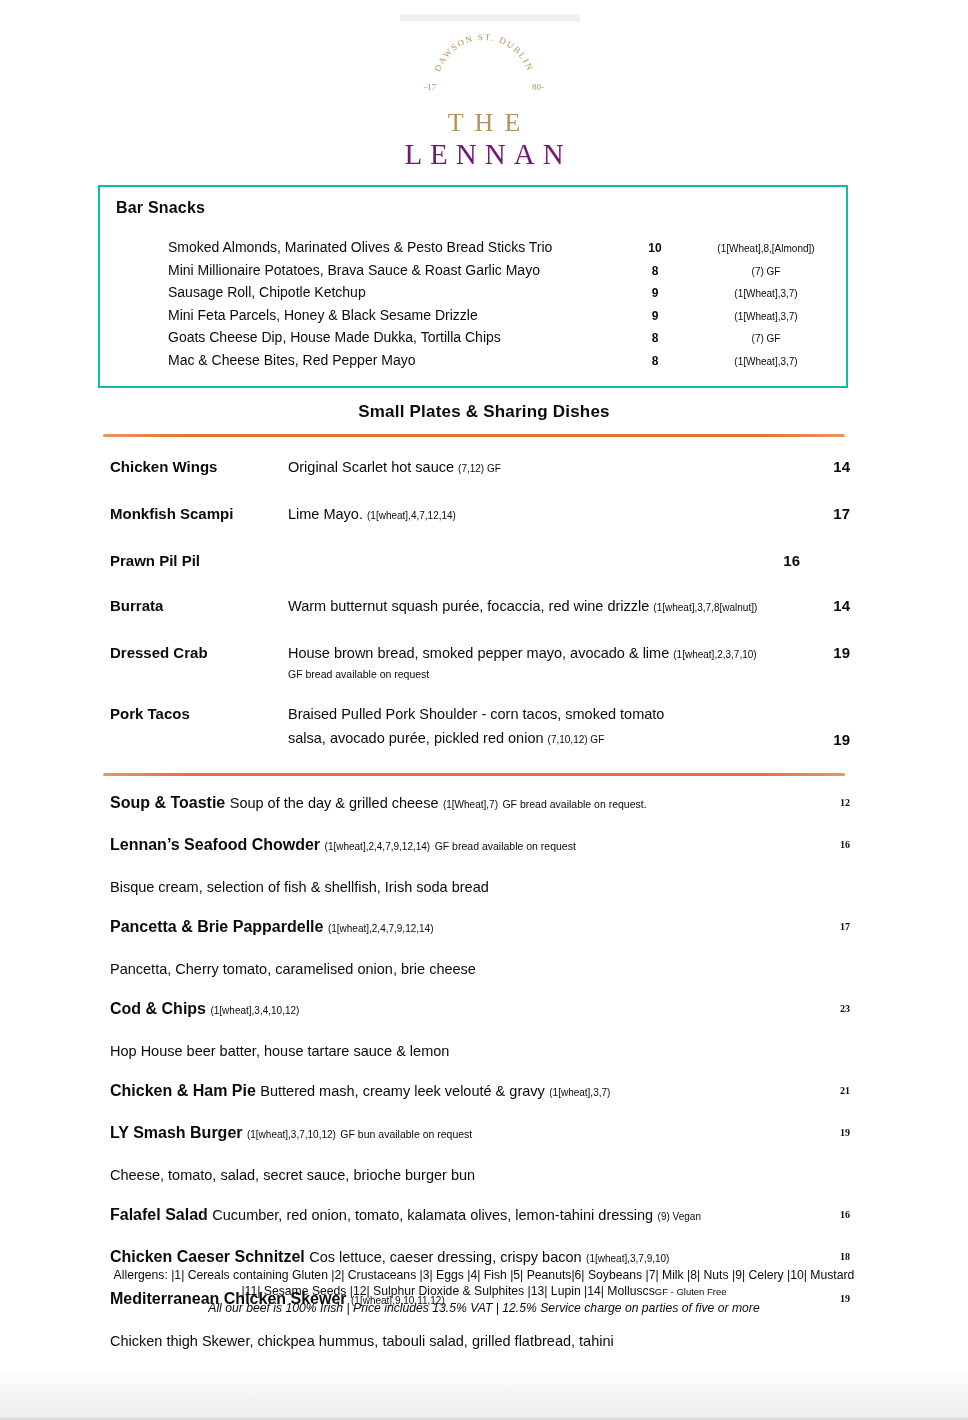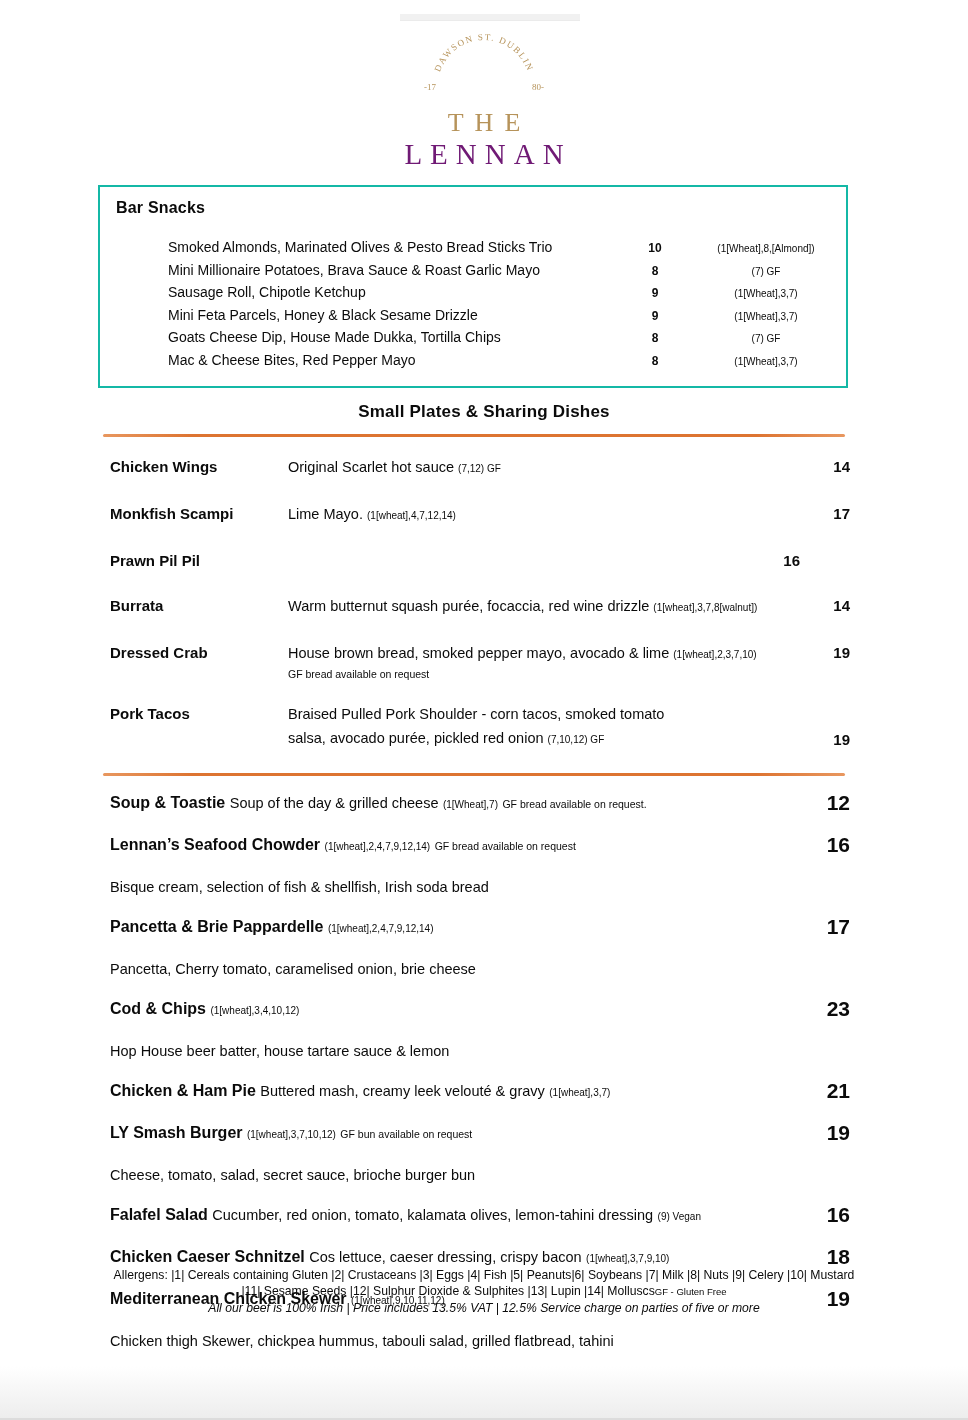--- a/index.html
+++ b/index.html
@@ -53,21 +53,21 @@
   .note{font-size:10.5px;font-weight:normal;}
   .note-line{font-size:10.5px;line-height:14px;}
   .al:empty,.note:empty,.pc-sub:empty,.pc-desc:empty{display:none;}
   
   .pch{margin-top:8px;}
   .pc-list{width:740px;margin:17px auto 0 110px;}
   .pc-row{margin-bottom:20px;}
   .pc-head{position:relative;padding-right:46px;line-height:20px;}
   .pc-name{font-size:16px;font-weight:bold;}
   .pc-desc{font-size:14.5px;}
-  .pc-price{position:absolute;right:0;top:0;font-size:21px;font-weight:bold;}
+  .pc-price{position:absolute;right:0;top:0;font-size:10px;font-weight:bold;font-family:Liberation Serif, serif;}
   .pc-sub{font-size:14.5px;margin-top:21px;line-height:19px;}
   .rule-end{margin-top:18px;}
   
   .footer{position:absolute;left:0;top:1267px;width:100%;text-align:center;font-size:12.2px;line-height:16px;color:#0b0b0b;}
   .footer .small{font-size:9.5px;}
   .footer-it{font-style:italic;font-weight:500;}
   
   .bottom-fade{position:absolute;left:0;bottom:2px;width:100%;height:52px;background:linear-gradient(#ffffff,#ededed);}
   .bottom-edge{position:absolute;left:0;bottom:0;width:100%;height:2px;background:#dcdcdc;}
 </style>

